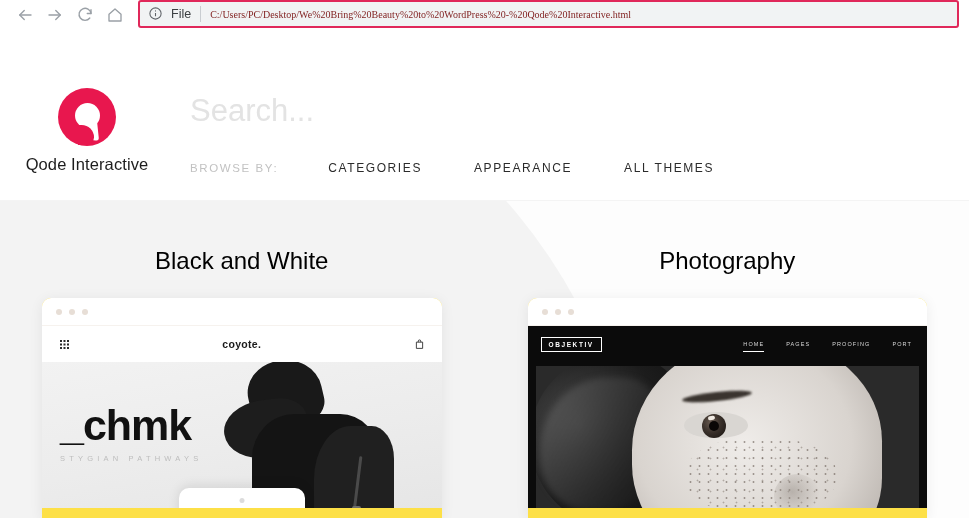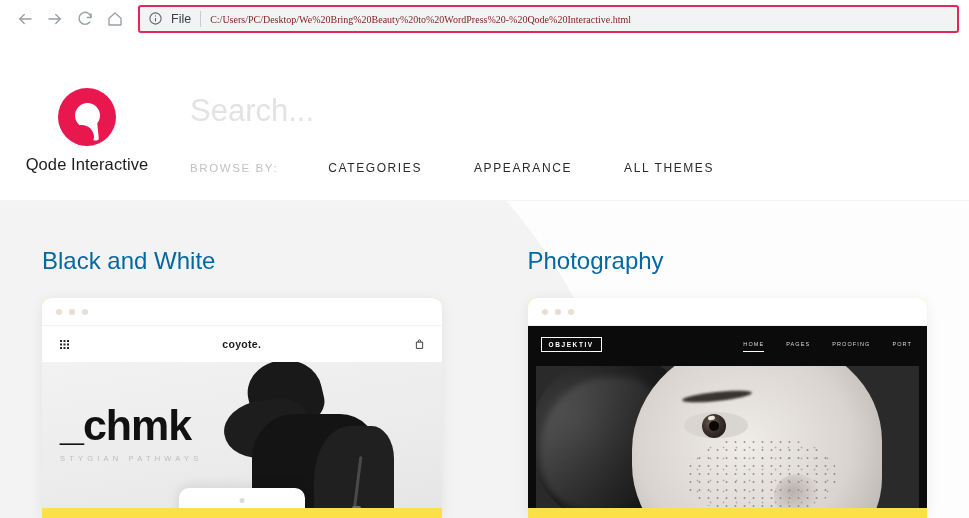--- a/index.html
+++ b/index.html
@@ -8,21 +8,21 @@
     overflow: hidden;
     font-family: "Liberation Sans", sans-serif;
     background: #ffffff;
   }
 
   
   .browser-bar {
     height: 38px;
     background: #ffffff;
     display: flex;
-    align-items: center;
+    align-items: flex-start;
     padding: 0 6px 0 10px;
     position: relative;
   }
   .nav-btn {
     width: 30px; height: 30px;
     display: flex; align-items: center; justify-content: center;
     color: #9aa0a6;
     flex: 0 0 auto;
   }
   .nav-btn svg { display: block; }
@@ -200,25 +200,26 @@
     position: relative;
     z-index: 3;
     display: flex;
     gap: 86px;
     padding: 0 42px;
     height: 100%;
   }
   .column { flex: 1 1 0; min-width: 0; display: flex; flex-direction: column; }
   .col-title {
     font-size: 24px;
-    color: #0369a1;
+    color: #000000;
     font-weight: 400;
     margin-top: 47px;
     margin-bottom: 23px;
     white-space: nowrap;
+    text-align: center;
   }
 
   
   .card {
     position: relative;
     flex: 1 1 auto;
     background: #fde047;
     border-radius: 9px 9px 0 0;
     box-shadow: 0 2px 14px rgba(0,0,0,0.07);
     overflow: hidden;

